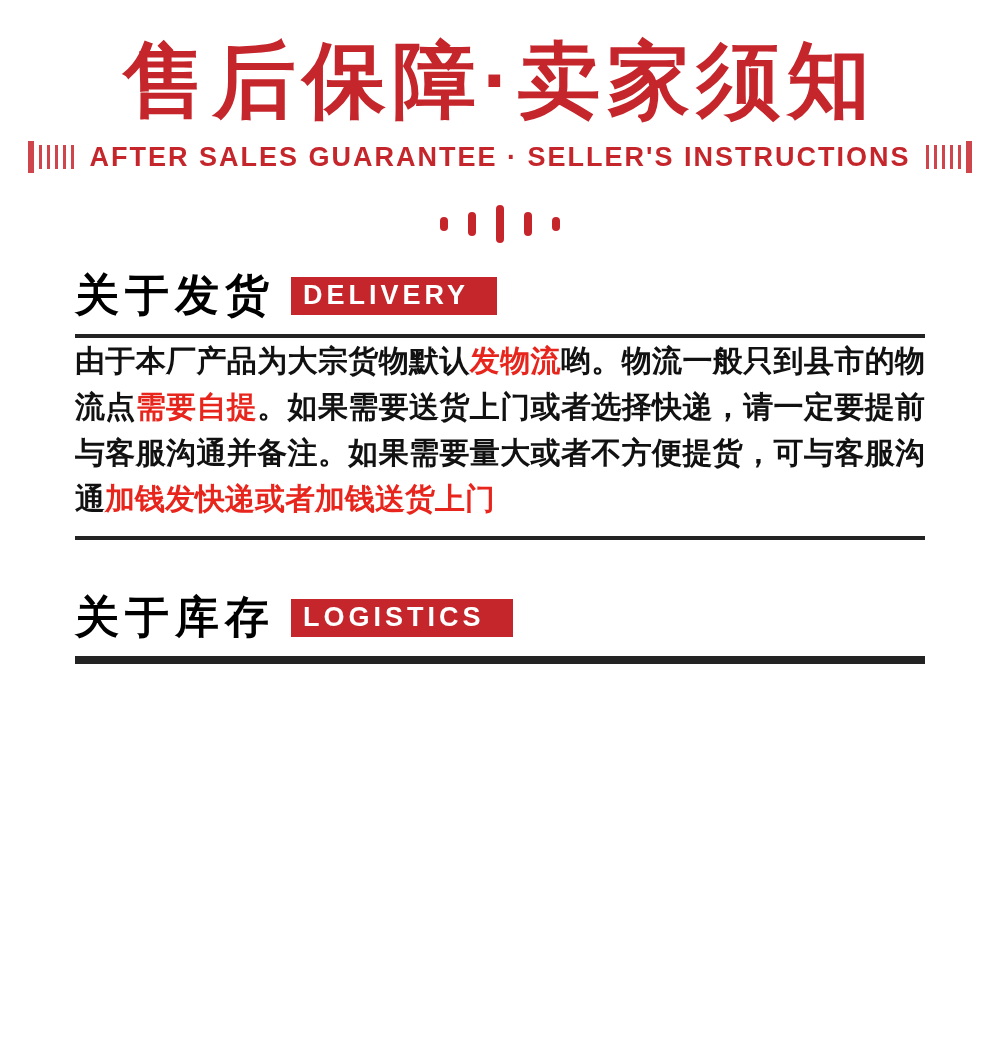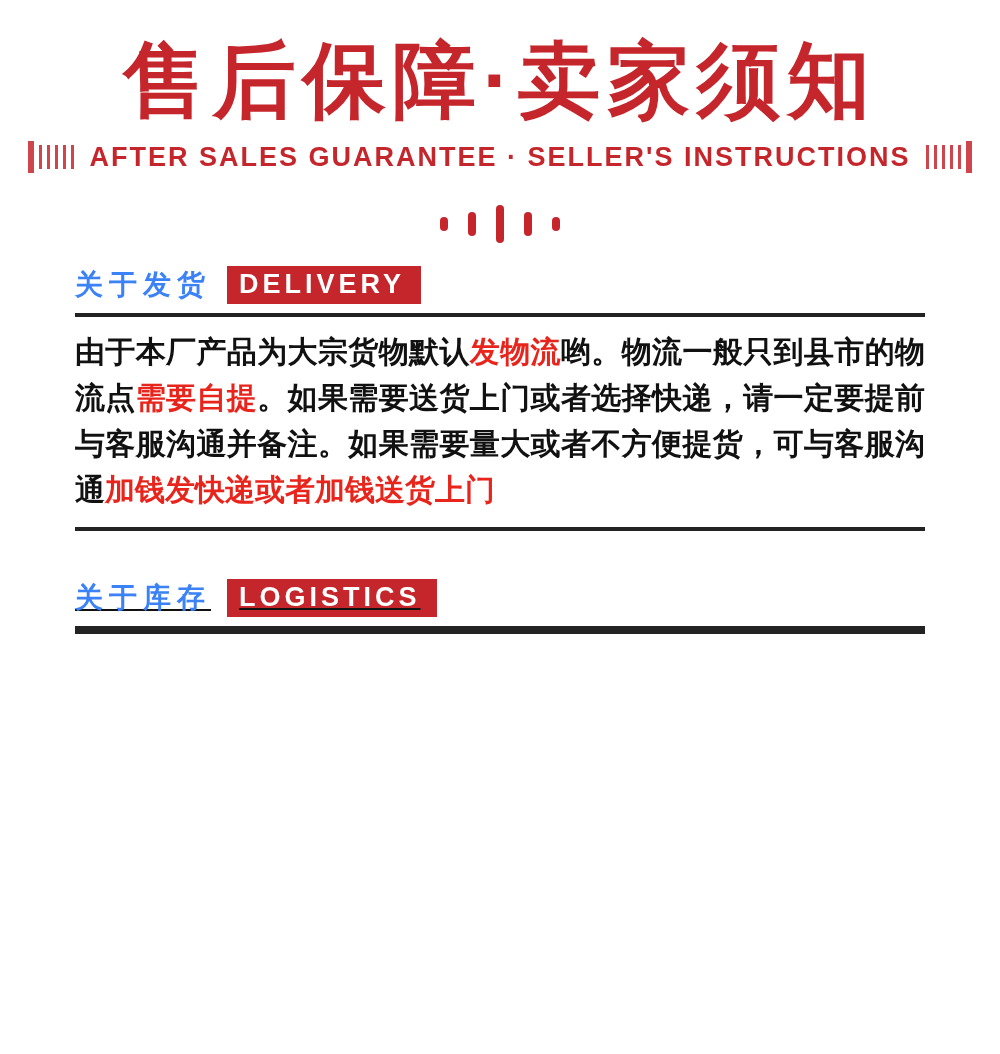--- a/index.html
+++ b/index.html
@@ -56,56 +56,55 @@
 
   
   .content { padding: 0 75px; }
   .section { margin-top: 0; }
   .sec-head {
     display: flex;
     align-items: center;
     gap: 16px;
   }
   .sec-title {
-    font-size: 28px;
+    font-size: 44px;
     font-weight: 900;
     letter-spacing: 6px;
-    color: #3b82f6;
+    color: #000000;
     white-space: nowrap;
   }
   .sec-badge {
     background: #c5262c;
     color: #ffffff;
     font-size: 27px;
     font-weight: 700;
     letter-spacing: 4px;
-    padding: 3px 16px 4px 12px;
+    padding: 3px 28px 4px 12px;
     white-space: nowrap;
   }
   .rule {
     height: 0;
     border-top: 4px solid #232323;
   }
   .rule-head { margin-top: 9px; }
   .sec-body {
     font-size: 30px;
     font-weight: 700;
     line-height: 46px;
     color: #111;
-    padding-top: 12px;
     padding-bottom: 14px;
     text-align: justify;
   }
   .sec-body .hl { color: #e8251c; }
 
   .sec-delivery { margin-top: 22px; }
   .sec-delivery .sec-body { min-height: 184px; }
   .sec-logistics { margin-top: 50px; }
   .sec-logistics .sec-body { min-height: 92px; padding-bottom: 18px; }
-  .sec-inventory { margin-top: 48px; text-decoration: underline; }
+  .sec-inventory { margin-top: 48px; }
   .sec-inventory .sec-body { min-height: 92px; padding-bottom: 18px; }
 </style>
 </head>
 <body>
 
 <div class="page">
 
   <div class="banner">
     <div class="main-title">售后保障·卖家须知</div>
     <div class="subtitle-row">

